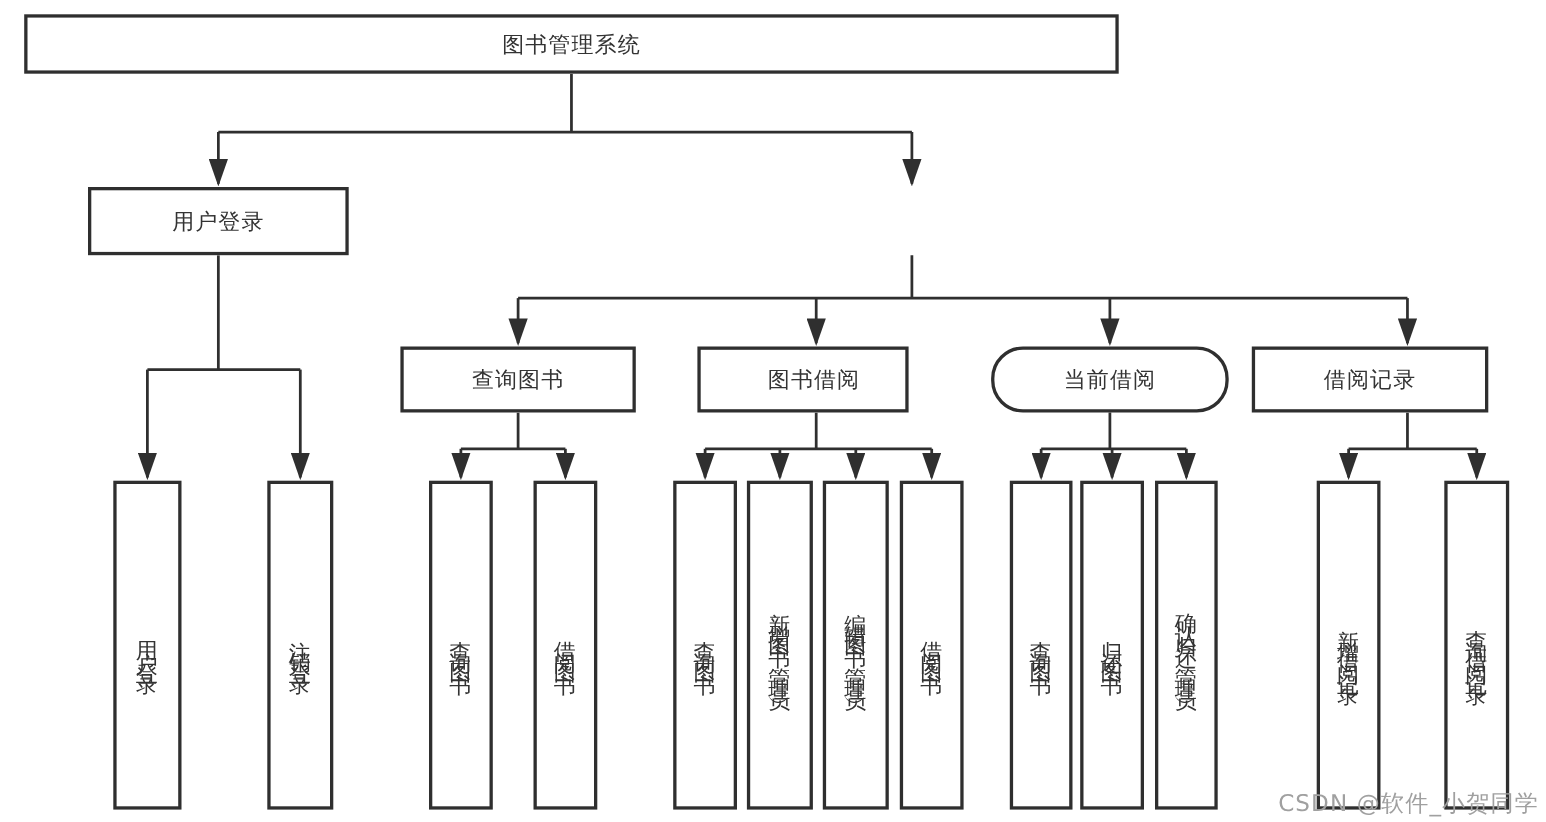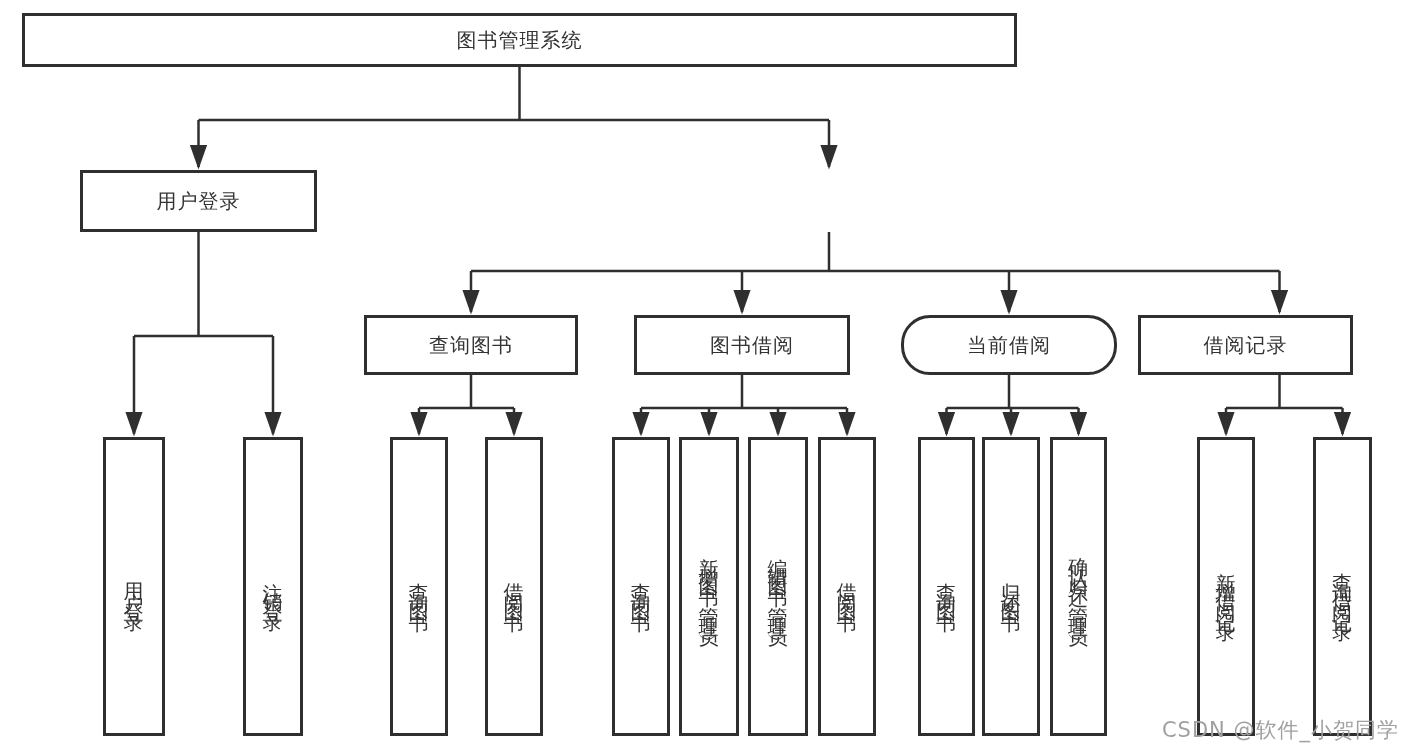--- a/index.html
+++ b/index.html
@@ -104,21 +104,21 @@
     <path d="M1078.5 408 L1078.5 434" marker-end="url(#arw)"></path>
     <path d="M1226 408 L1226 434" marker-end="url(#arw)"></path>
     <path d="M1342.5 408 L1342.5 434" marker-end="url(#arw)"></path>
   </svg>
 
   <div class="node n-root">图书管理系统</div>
 
   <div class="node n-l2" style="left:80px;width:237px;">用户登录</div>
 
   <div class="node n-l3" style="left:364px;width:214px;">查询图书</div>
-  <div class="node n-l3" style="left:634px;width:216px;padding-left:20px;">图书借阅</div>
+  <div class="node n-l3" style="left:634px;width:192px;padding-left:20px;">图书借阅</div>
   <div class="node n-l3" style="left:901px;width:216px;border-radius:29px;">当前借阅</div>
   <div class="node n-l3" style="left:1138px;width:215px;">借阅记录</div>
 
   <div class="node n-leaf vbox" style="left:103px;width:62px;">
     <span class="vtext">用户登录</span>
   </div>
   <div class="node n-leaf vbox" style="left:243px;width:60px;">
     <span class="vtext">注销登录</span>
   </div>
 

